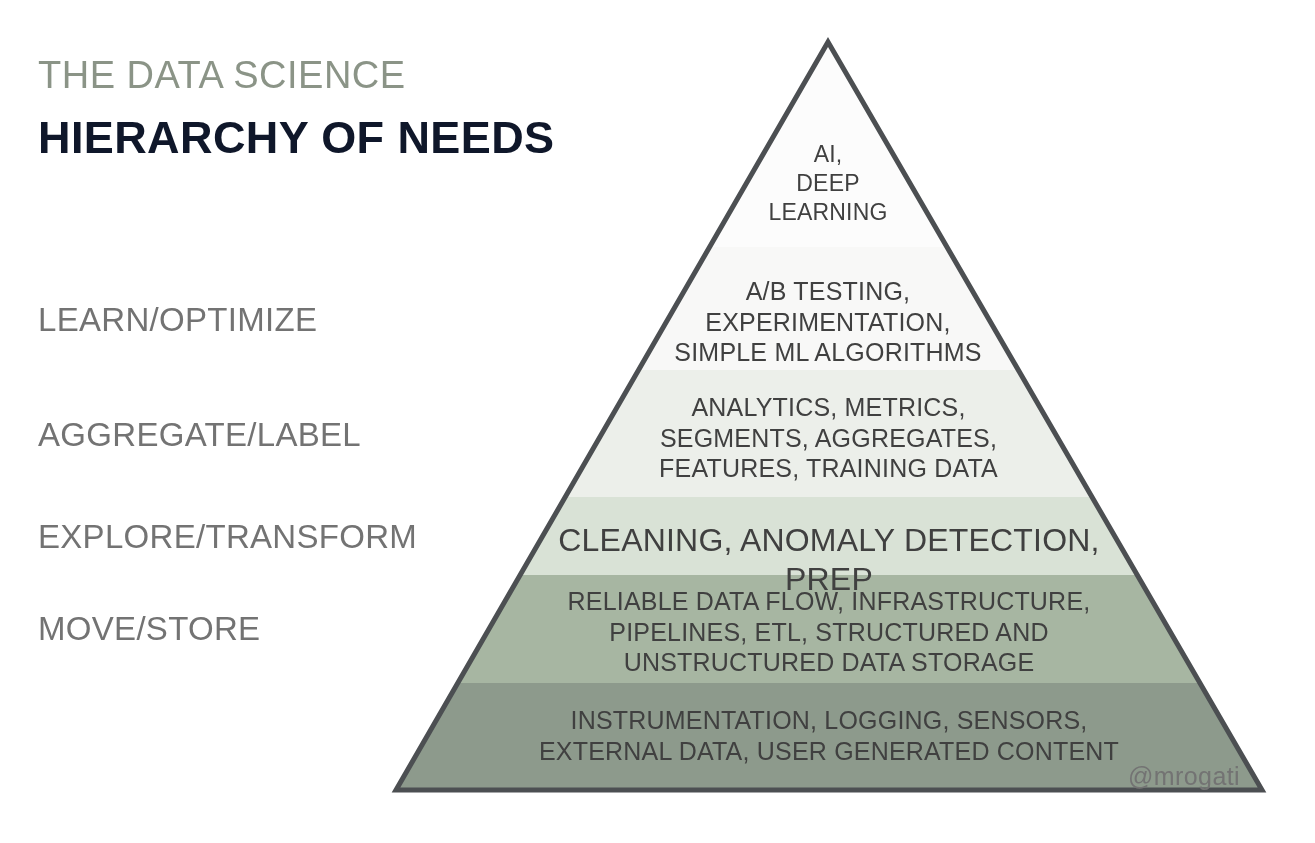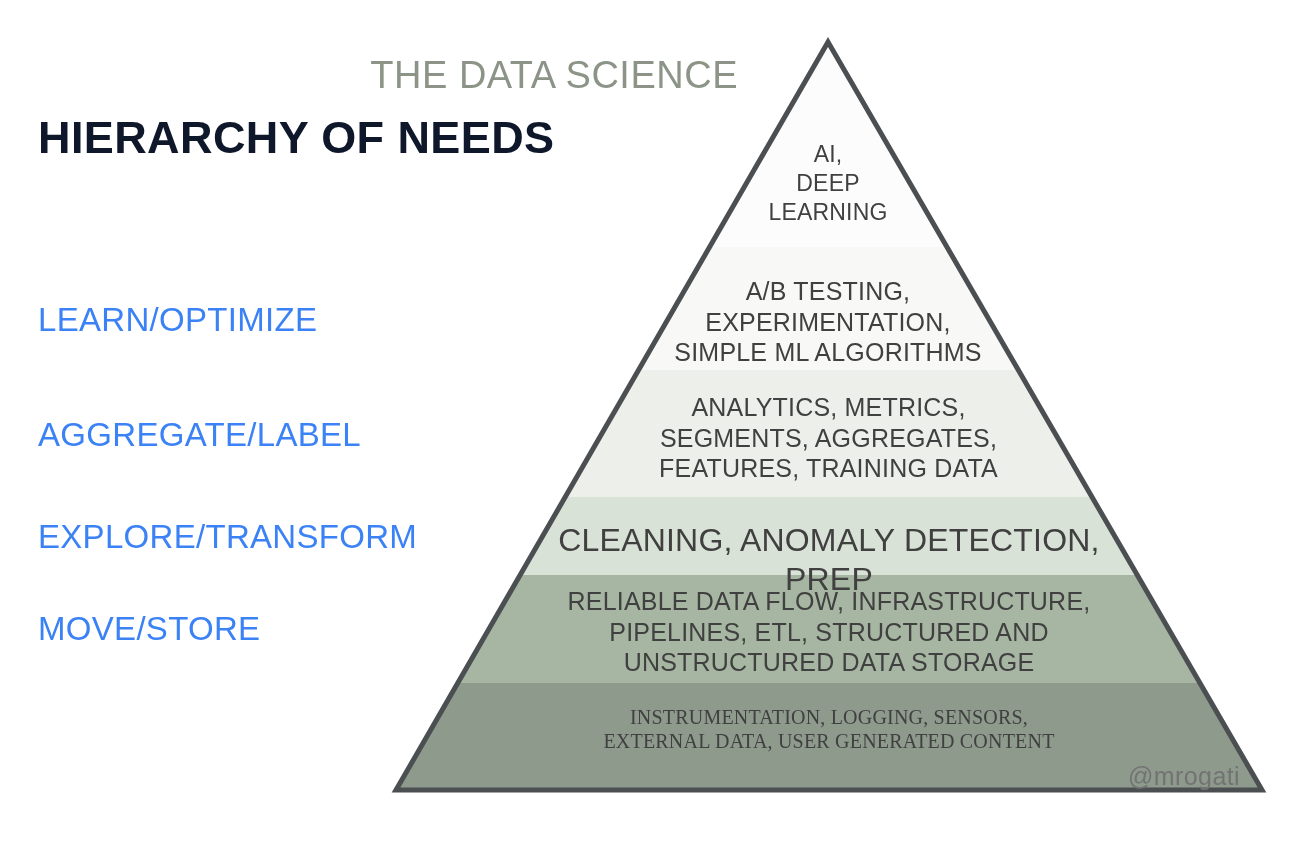--- a/index.html
+++ b/index.html
@@ -31,37 +31,36 @@
     top: 56px;
     width: 700px;
   }
   #title-line1 {
     font-size: 38px;
     letter-spacing: 0.5px;
     color: #8b9487;
     font-weight: 400;
     line-height: 1.0;
     white-space: nowrap;
-    text-align: right;
   }
   #title-line2 {
     font-size: 45px;
     letter-spacing: 0.4px;
     color: #0f172a;
     font-weight: 700;
     line-height: 1.05;
     margin-top: 20px;
     white-space: nowrap;
   }
 
   
   .stage-label {
     position: absolute;
     font-size: 33px;
-    color: #3b82f6;
+    color: #737373;
     font-weight: 400;
     letter-spacing: 0.3px;
     white-space: nowrap;
     line-height: 1;
   }
 
   
   #pyramid-wrap {
     position: absolute;
     left: 0;
@@ -86,21 +85,21 @@
     letter-spacing: 0.2px;
     line-height: 1.22;
     white-space: pre-line;
     pointer-events: none;
   }
   #tier-text-1 { font-size: 23px; line-height: 1.26; }
   #tier-text-2 { font-size: 25px; }
   #tier-text-3 { font-size: 25px; }
   #tier-text-4 { font-size: 32px; }
   #tier-text-5 { font-size: 25px; }
-  #tier-text-6 { font-size: 20px; font-family: Liberation Serif, serif; }
+  #tier-text-6 { font-size: 25px; }
 
   
   #watermark {
     position: absolute;
     right: 75px;
     bottom: 52px;
     font-size: 25px;
     color: #737373;
     letter-spacing: 0.4px;
     font-weight: 400;

